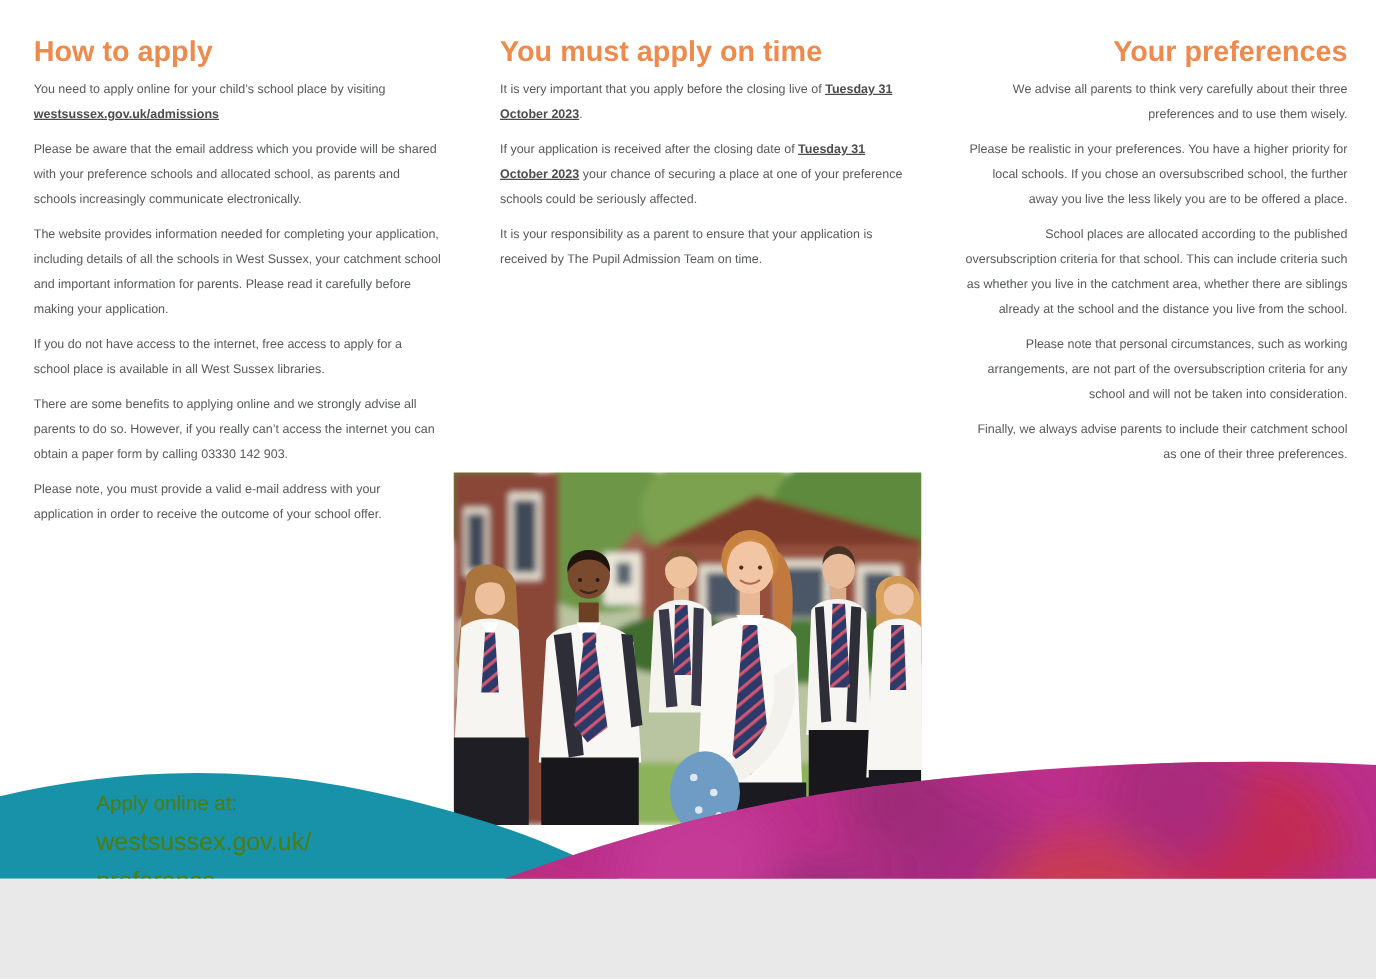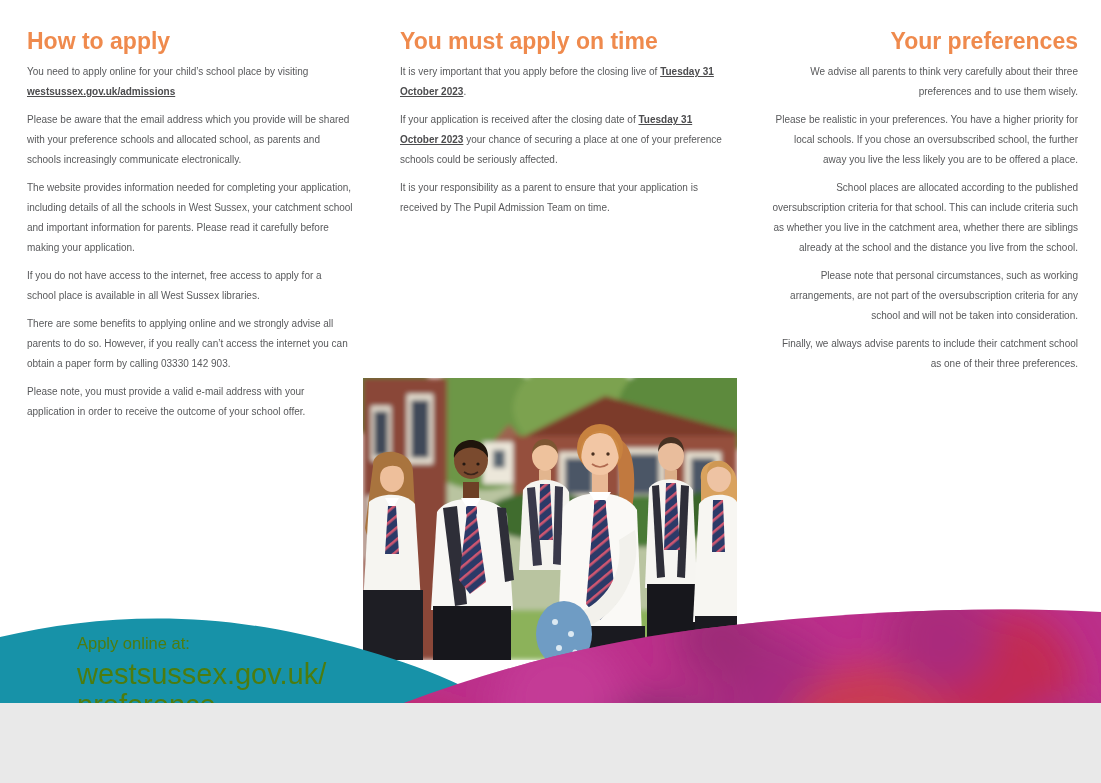--- a/index.html
+++ b/index.html
@@ -31,21 +31,21 @@
     position:absolute;left:363px;top:378px;width:374px;height:282px;
   }
   #shapes{
     position:absolute;left:0;top:0;width:1101px;height:783px;
     pointer-events:none;
   }
   #banner-text{
     position:absolute;left:40px;top:632px;color:#4d7c0f;z-index:5;margin-left:37px;
   }
   #banner-lead{font-size:16.5px;line-height:22px;margin:0 0 5px 0;}
-  .banner-url{font-size:29px;line-height:31px;margin:0;font-weight:normal;}
+  .banner-url{font-size:20px;line-height:31px;margin:0;font-weight:normal;}
 </style>
 </head>
 <body>
 
 <div id="page">
 
   <div class="col" id="col-1">
     <h2>How to apply</h2>
     <div class="paragraphs">
         <p><span>You need to apply online for your child’s school place by visiting </span><span class="b">westsussex.gov.uk/admissions</span></p>

